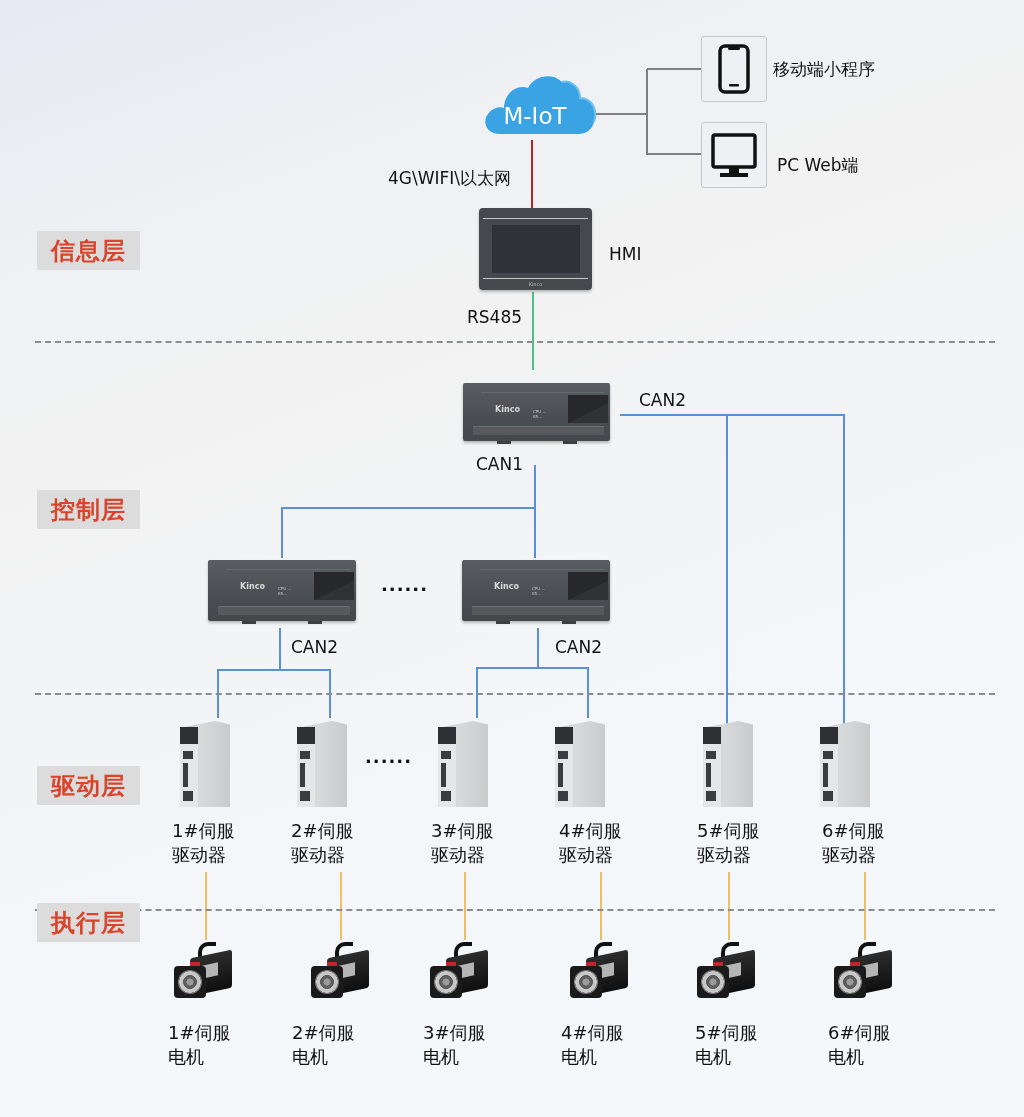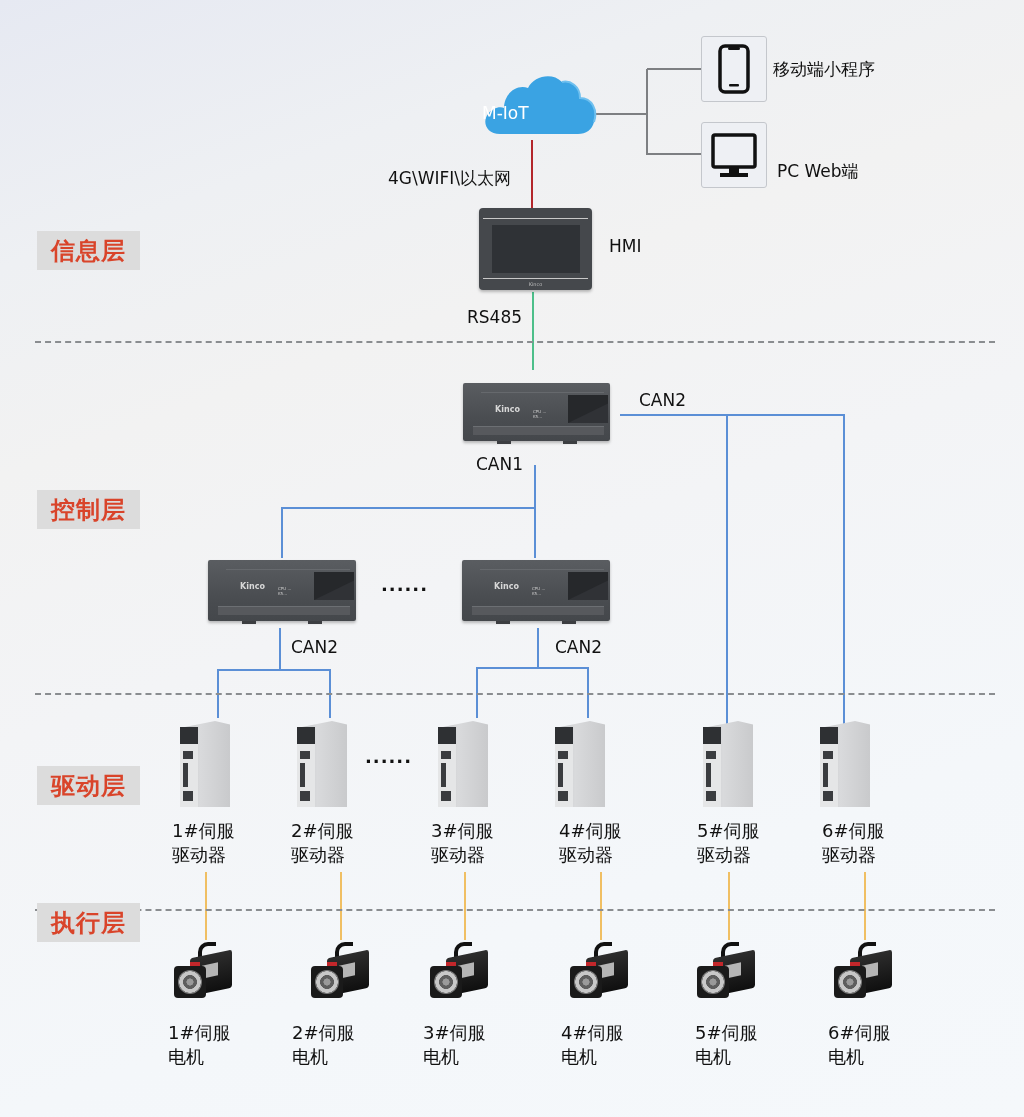--- a/index.html
+++ b/index.html
@@ -105,55 +105,55 @@
 <div class="layer-label" style="top:231px">信息层</div>
 <div class="layer-label" style="top:490px">控制层</div>
 <div class="layer-label" style="top:766px">驱动层</div>
 <div class="layer-label" style="top:903px">执行层</div>
 
 <div class="abs" style="left:482px;top:70px;width:116px;height:66px">
   <svg width="116" height="66">
     <path d="M18 64 C4 64 0 52 6 44 C10 38 18 36 22 38 C22 24 34 14 46 18 C52 6 70 2 80 12 C88 10 98 16 98 28 C110 28 116 40 112 52 C110 60 104 64 96 64 Z" fill="#3aa3e3"></path>
     <path d="M80 12 C88 10 98 16 98 28 C110 28 116 40 112 52" fill="none" stroke="#6fc0ef" stroke-width="2"></path>
   </svg>
-  <div class="abs" style="left:0;top:33px;width:106px;text-align:left;color:#fff;font-size:17px">M-IoT</div>
+  <div class="abs" style="left:0;top:33px;width:106px;text-align:center;color:#fff;font-size:23px">M-IoT</div>
 </div>
 
 <div class="device-box" style="left:701px;top:36px">
   <svg width="34" height="50">
     <rect x="3" y="2" width="28" height="46" rx="5" fill="none" stroke="#111" stroke-width="3.5"></rect>
     <rect x="11" y="3" width="12" height="3" rx="1.5" fill="#111"></rect>
     <rect x="12" y="40" width="10" height="2.5" rx="1" fill="#111"></rect>
   </svg>
 </div>
 <div class="txt" style="left:773px;top:59px">移动端小程序</div>
 
 <div class="device-box" style="left:701px;top:122px">
   <svg width="48" height="48">
     <rect x="3" y="4" width="42" height="32" rx="2" fill="none" stroke="#111" stroke-width="3.5"></rect>
     <rect x="19" y="36" width="10" height="6" fill="#111"></rect>
     <rect x="10" y="42" width="28" height="4" fill="#111"></rect>
   </svg>
 </div>
-<div class="txt" style="left:777px;top:161px">PC Web端</div>
+<div class="txt" style="left:777px;top:155px">PC Web端</div>
 
 <div class="txt" style="left:388px;top:168px">4G\WIFI\以太网</div>
 <div class="txt" style="left:467px;top:307px">RS485</div>
 <div class="txt" style="left:476px;top:454px">CAN1</div>
 <div class="txt" style="left:639px;top:390px">CAN2</div>
 <div class="txt" style="left:291px;top:637px">CAN2</div>
 <div class="txt" style="left:555px;top:637px">CAN2</div>
 
 <div class="hmi">
   <div class="bar" style="top:10px"></div>
   <div class="screen"></div>
   <div class="bar" style="top:70px"></div>
   <div class="brand">Kinco</div>
 </div>
-<div class="txt" style="left:609px;top:236px">HMI</div>
+<div class="txt" style="left:609px;top:244px">HMI</div>
 
 <div class="plc" style="left:463px;top:383px">
   <div class="top"></div>
   <div class="brand">Kinco</div>
   <div class="model"><span>CPU ...</span><br><span>K5...</span></div>
   <div class="disp2"></div>
     <div class="disp"></div>
   <div class="term"></div>
   <div class="foot" style="left:34px"></div>
     <div class="foot" style="left:100px"></div>

